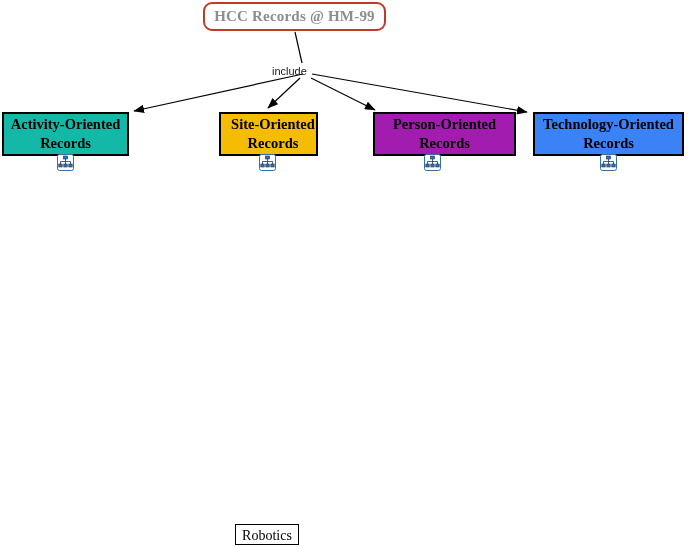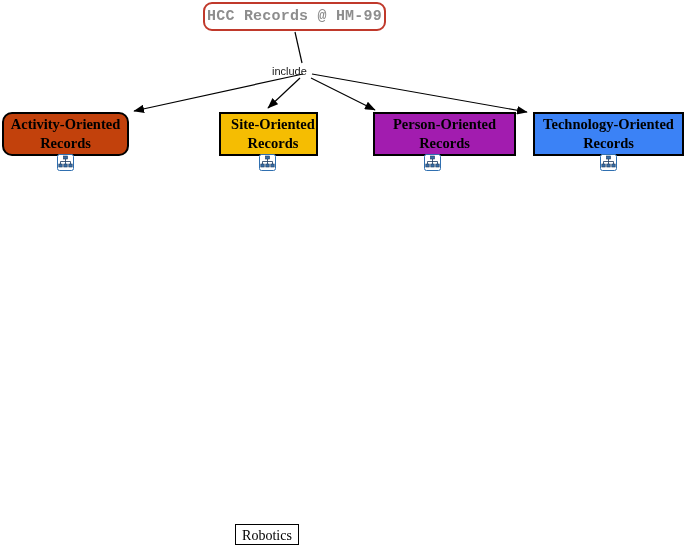--- a/index.html
+++ b/index.html
@@ -35,21 +35,21 @@
     height: 29px;
     box-sizing: border-box;
     border: 2px solid #c0392b;
     border-radius: 9px;
     background: #ffffff;
     display: flex;
     align-items: center;
     justify-content: center;
   }
   .root-label {
-    font-family: Liberation Mono, monospace;
+    font-family: Liberation Serif, serif;
     font-weight: bold;
     font-size: 15px;
     color: #8d8d8d;
     letter-spacing: 0.2px;
     white-space: nowrap;
   }
 
   
   .child-node {
     position: absolute;
@@ -127,21 +127,21 @@
 
     <line x1="312" y1="74" x2="527" y2="112" stroke="#000000" stroke-width="1.2" marker-end="url(#arrowhead)"></line>
   </svg>
 
   <div class="root-node">
     <span class="root-label">HCC Records @ HM-99</span>
   </div>
 
   <div class="edge-label" style="left:272px; top:65px;">include</div>
 
-  <div class="child-node" style="left:2px; top:112px; width:127px; height:44px; background:#c2410c;border-radius:10px;">
+  <div class="child-node" style="left:2px; top:112px; width:127px; height:44px; background:#14b8a6;">
     <div class="child-label">
       <span>Activity-Oriented</span><br>
       <span>Records</span>
     </div>
   </div>
   <svg class="tree-icon" style="left:57px; top:154px;" viewBox="0 0 17 17">
     <rect x="0.5" y="0.5" width="16" height="16" rx="2" ry="2" fill="#ffffff" stroke="#2f6fb0" stroke-width="1"></rect>
     <rect x="6.5" y="2" width="4" height="3" fill="#3a6ea5" stroke="#18365c" stroke-width="0.6"></rect>
     <line x1="8.5" y1="5" x2="8.5" y2="7.5" stroke="#18365c" stroke-width="0.8"></line>
     <line x1="3.5" y1="7.5" x2="13.5" y2="7.5" stroke="#18365c" stroke-width="0.8"></line>

